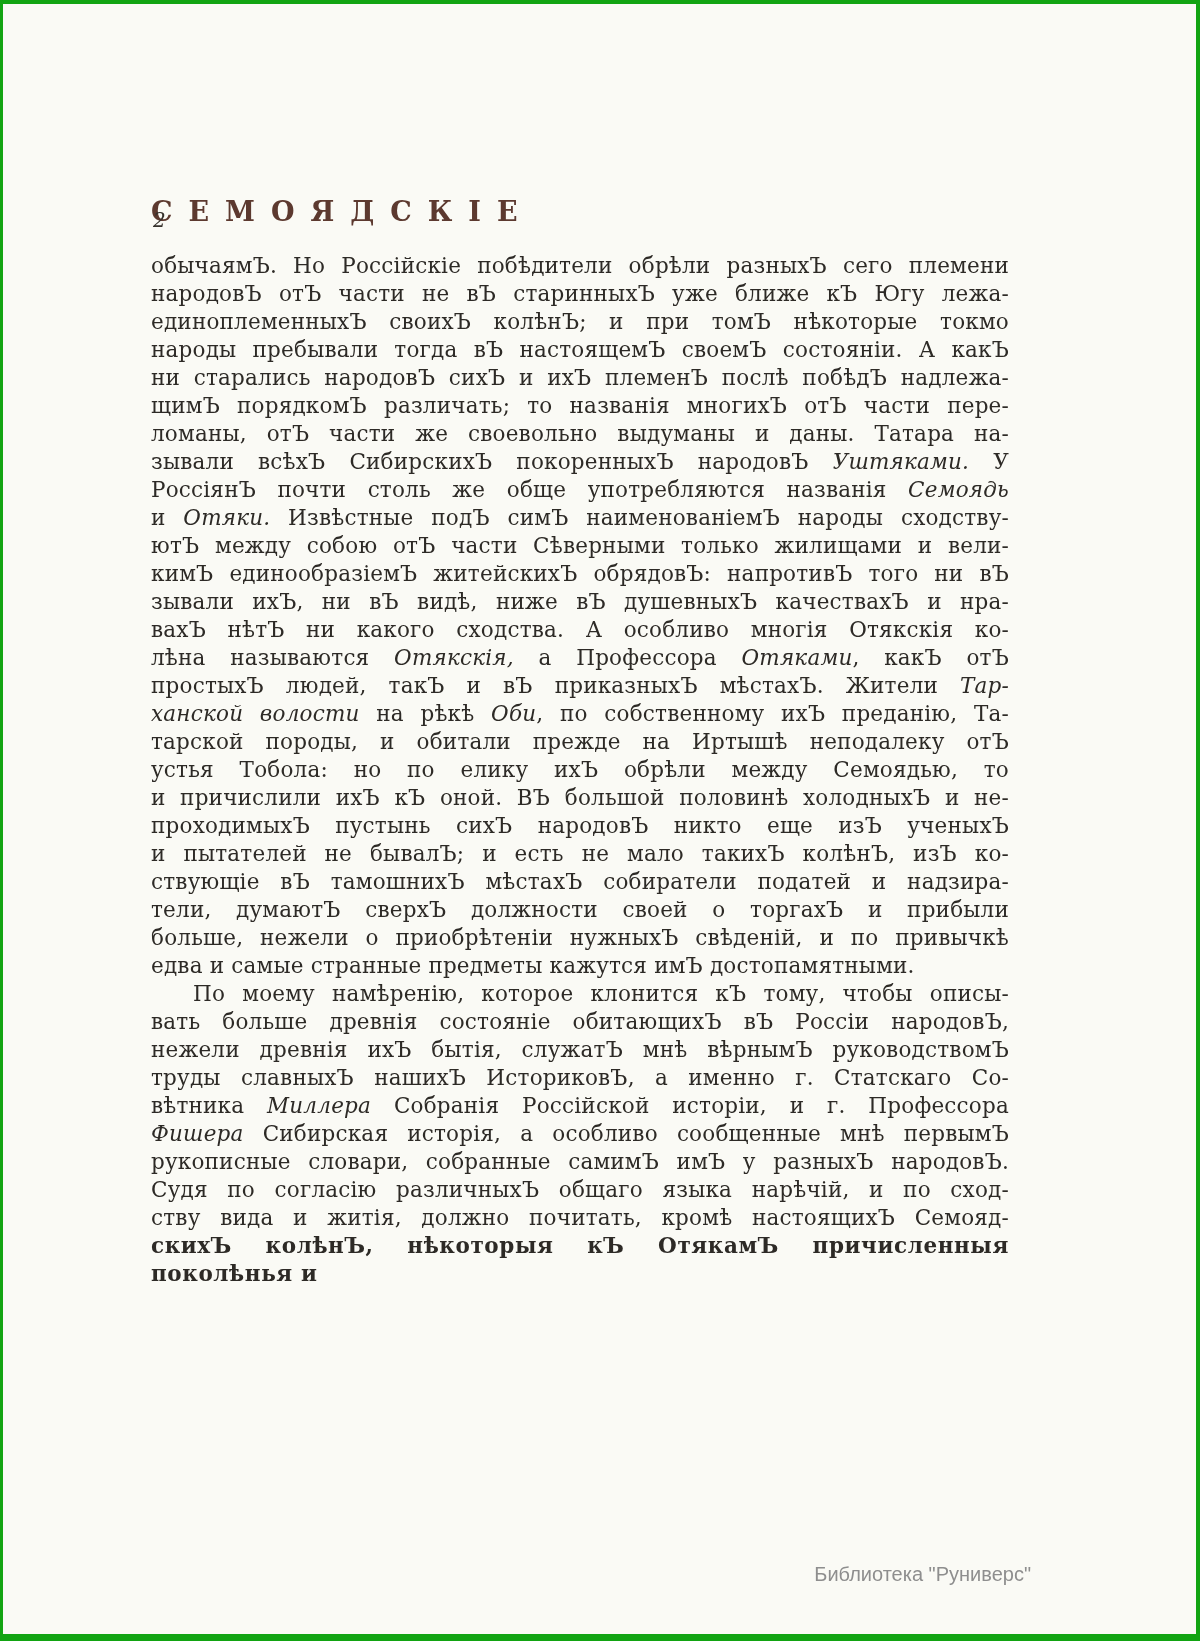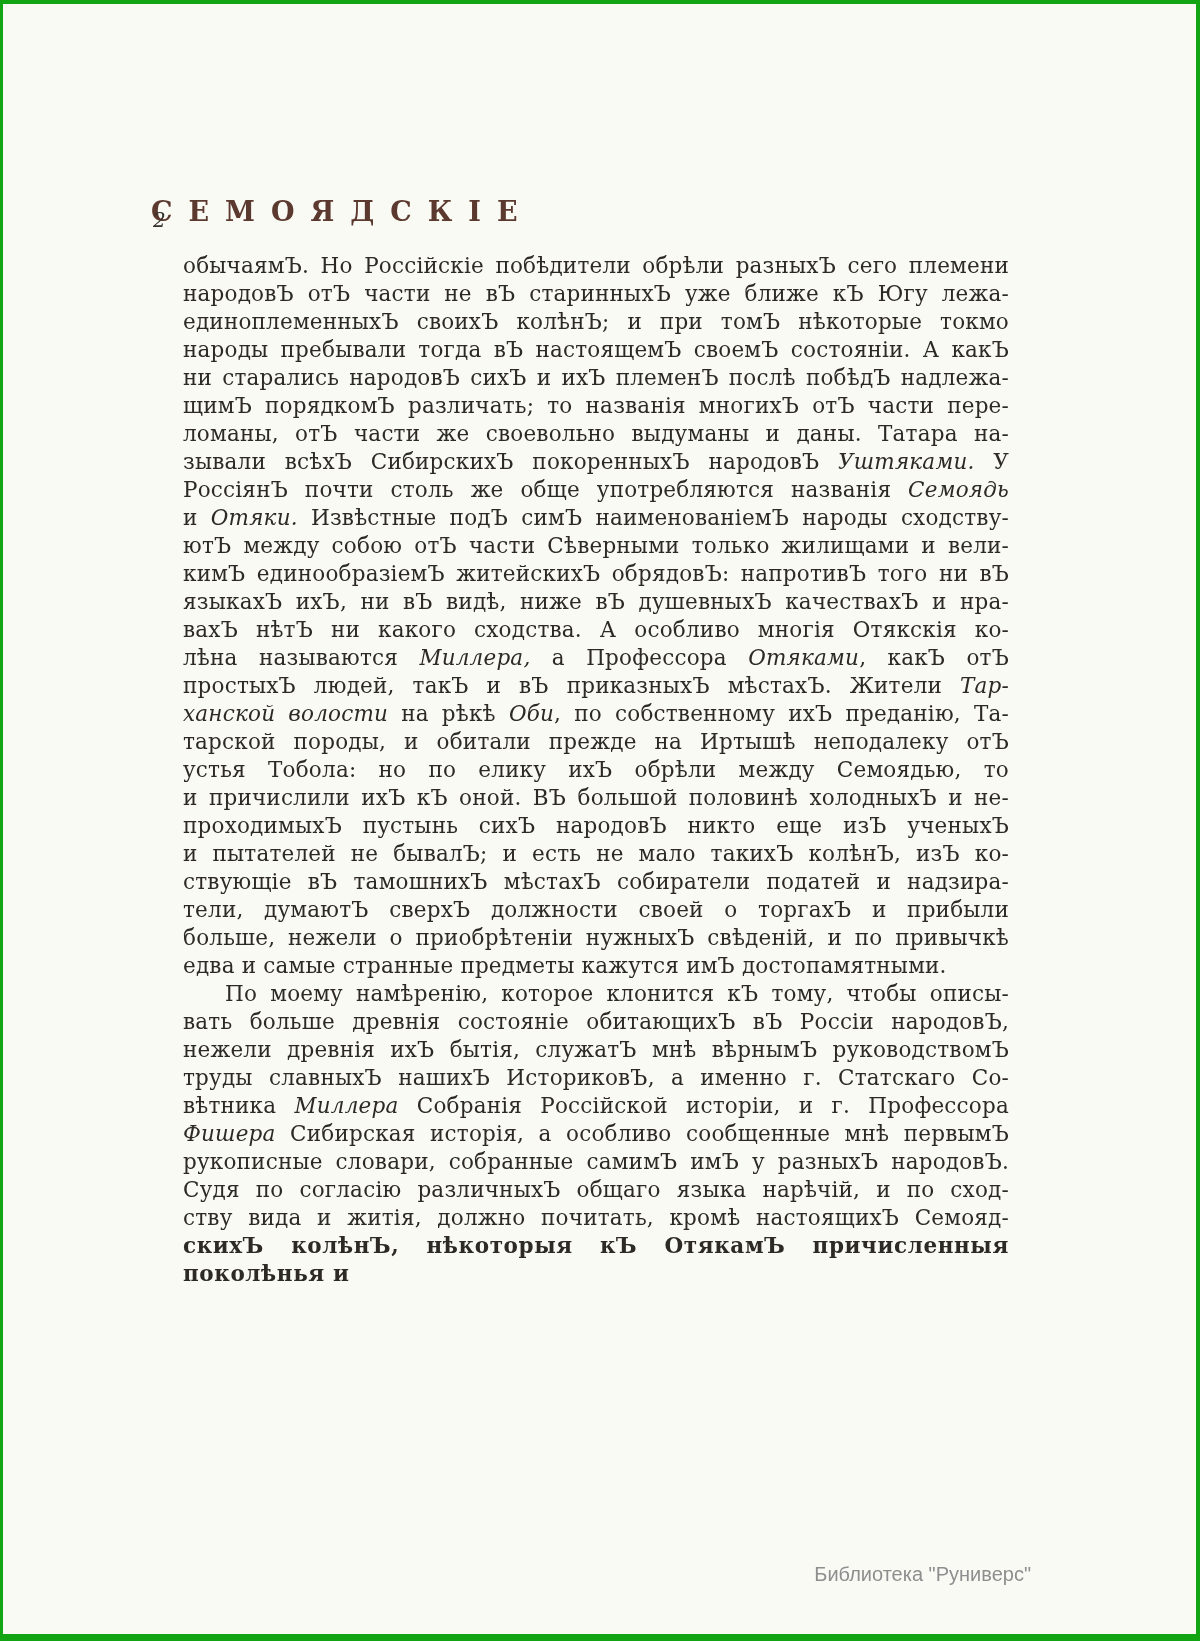--- a/index.html
+++ b/index.html
@@ -48,21 +48,20 @@
     font-size: 21.5px;
     line-height: 28px;
     letter-spacing: 0.2px;
   }
   .line {
     text-align: justify;
     text-align-last: justify;
     white-space: normal;
     height: 28px;
     overflow: visible;
-    margin-left: 32px;
   }
   .line.last { text-align-last: left; }
   .line.indent { text-indent: 42px; }
   .line.bold { font-weight: bold; letter-spacing: 0.6px; }
   .it { font-style: italic; }
   .watermark {
     position: absolute;
     right: 165px;
     bottom: 48px;
     font-family: "Liberation Sans", sans-serif;
@@ -85,23 +84,23 @@
         <div class="line"><span>единоплеменныхЪ своихЪ колѣнЪ; и при томЪ нѣкоторые токмо</span></div>
         <div class="line"><span>народы пребывали тогда вЪ настоящемЪ своемЪ состояніи. А какЪ</span></div>
         <div class="line"><span>ни старались народовЪ сихЪ и ихЪ племенЪ послѣ побѣдЪ надлежа-</span></div>
         <div class="line"><span>щимЪ порядкомЪ различать; то названія многихЪ отЪ части пере-</span></div>
         <div class="line"><span>ломаны, отЪ части же своевольно выдуманы и даны. Татара на-</span></div>
         <div class="line"><span>зывали всѣхЪ СибирскихЪ покоренныхЪ народовЪ </span><span class="it">Уштяками.</span><span> У</span></div>
         <div class="line"><span>РоссіянЪ почти столь же обще употребляются названія </span><span class="it">Семоядь</span></div>
         <div class="line"><span>и </span><span class="it">Отяки.</span><span> Извѣстные подЪ симЪ наименованіемЪ народы сходству-</span></div>
         <div class="line"><span>ютЪ между собою отЪ части Сѣверными только жилищами и вели-</span></div>
         <div class="line"><span>кимЪ единообразіемЪ житейскихЪ обрядовЪ: напротивЪ того ни вЪ</span></div>
-        <div class="line"><span>языкахЪ ихЪ, ни вЪ видѣ, ниже вЪ душевныхЪ качествахЪ и нра-</span></div>
+        <div class="line"><span>зывали ихЪ, ни вЪ видѣ, ниже вЪ душевныхЪ качествахЪ и нра-</span></div>
         <div class="line"><span>вахЪ нѣтЪ ни какого сходства. А особливо многія Отякскія ко-</span></div>
-        <div class="line"><span>лѣна называются </span><span class="it">Миллера,</span><span> а Профессора </span><span class="it">Отяками</span><span>, какЪ отЪ</span></div>
+        <div class="line"><span>лѣна называются </span><span class="it">Отякскія,</span><span> а Профессора </span><span class="it">Отяками</span><span>, какЪ отЪ</span></div>
         <div class="line"><span>простыхЪ людей, такЪ и вЪ приказныхЪ мѣстахЪ. Жители </span><span class="it">Тар-</span></div>
         <div class="line"><span class="it">ханской волости</span><span> на рѣкѣ </span><span class="it">Оби</span><span>, по собственному ихЪ преданію, Та-</span></div>
         <div class="line"><span>тарской породы, и обитали прежде на Иртышѣ неподалеку отЪ</span></div>
         <div class="line"><span>устья Тобола: но по елику ихЪ обрѣли между Семоядью, то</span></div>
         <div class="line"><span>и причислили ихЪ кЪ оной. ВЪ большой половинѣ холодныхЪ и не-</span></div>
         <div class="line"><span>проходимыхЪ пустынь сихЪ народовЪ никто еще изЪ ученыхЪ</span></div>
         <div class="line"><span>и пытателей не бывалЪ; и есть не мало такихЪ колѣнЪ, изЪ ко-</span></div>
         <div class="line"><span>ствующіе вЪ тамошнихЪ мѣстахЪ собиратели податей и надзира-</span></div>
         <div class="line"><span>тели, думаютЪ сверхЪ должности своей о торгахЪ и прибыли</span></div>
         <div class="line"><span>больше, нежели о приобрѣтеніи нужныхЪ свѣденій, и по привычкѣ</span></div>

